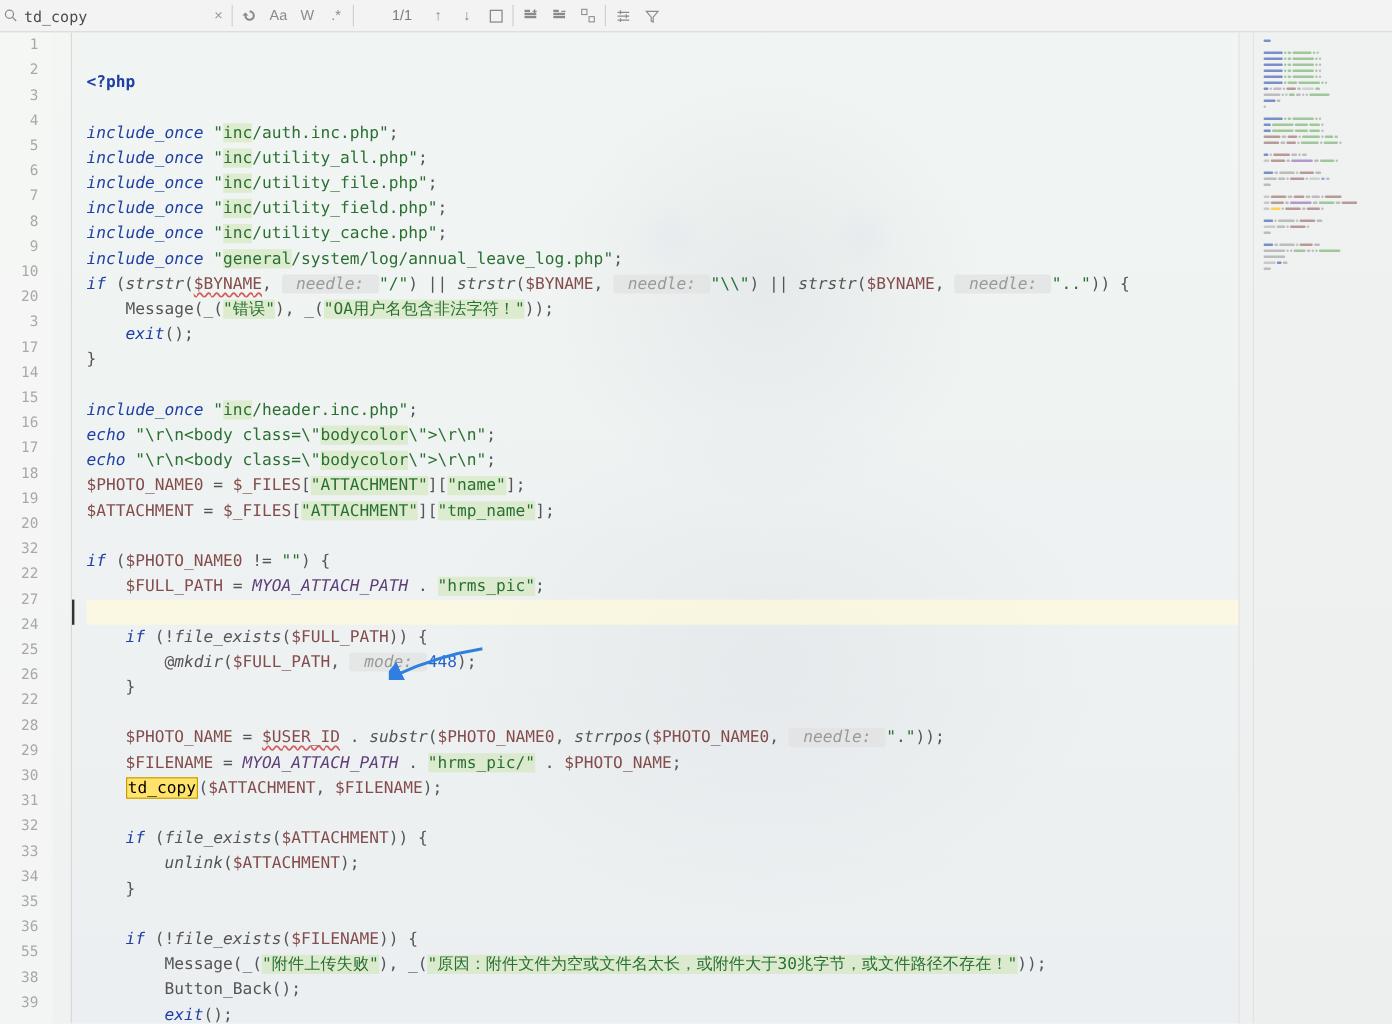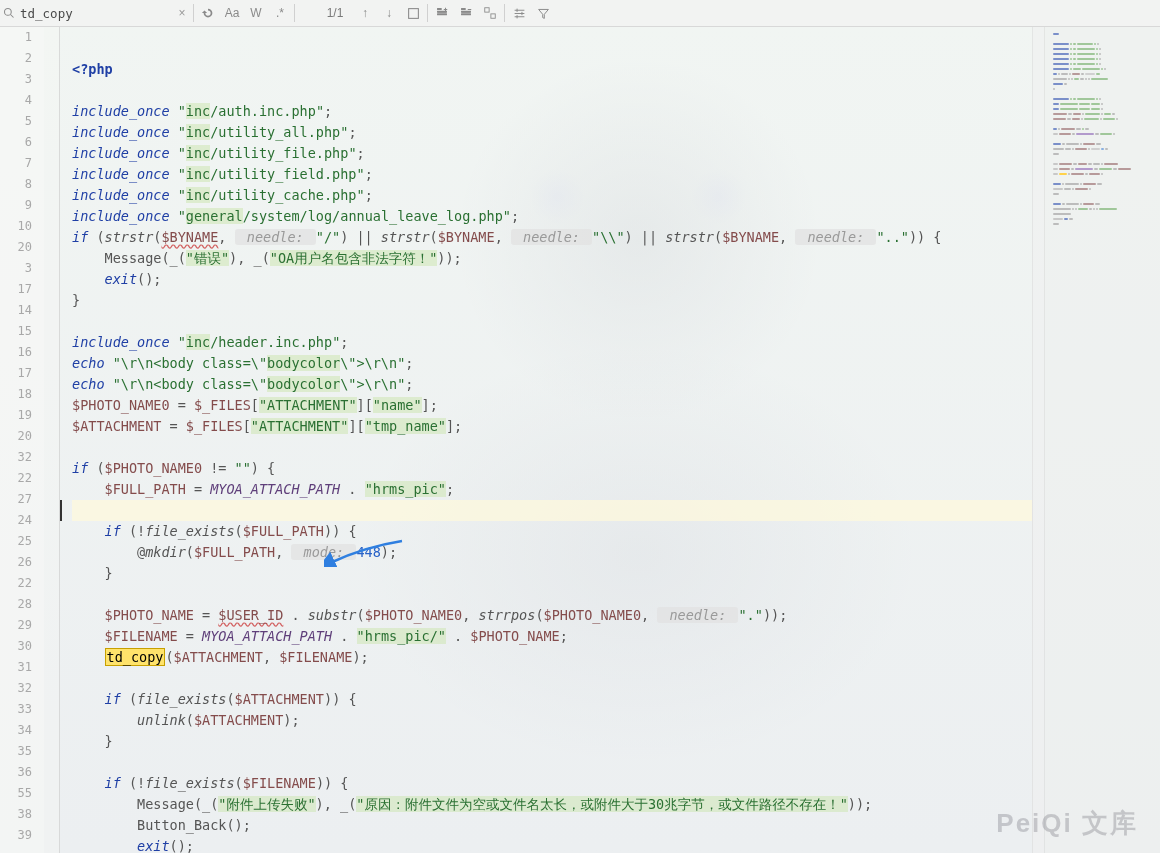--- a/index.html
+++ b/index.html
@@ -494,14 +494,13 @@
             <span style="width: 4.8px; background: rgb(122, 143, 201);"></span>
             <span style="width: 3.6px; background: rgb(188, 188, 188);"></span>
           </div>
           <div class="mmrow">
             <span style="width: 6px; background: rgb(188, 188, 188);"></span>
           </div>
         </div>
       </div>
   </div>
 
-  <div class="watermark">PeiQi 文库</div>
 </div>
 
 </body></html>

